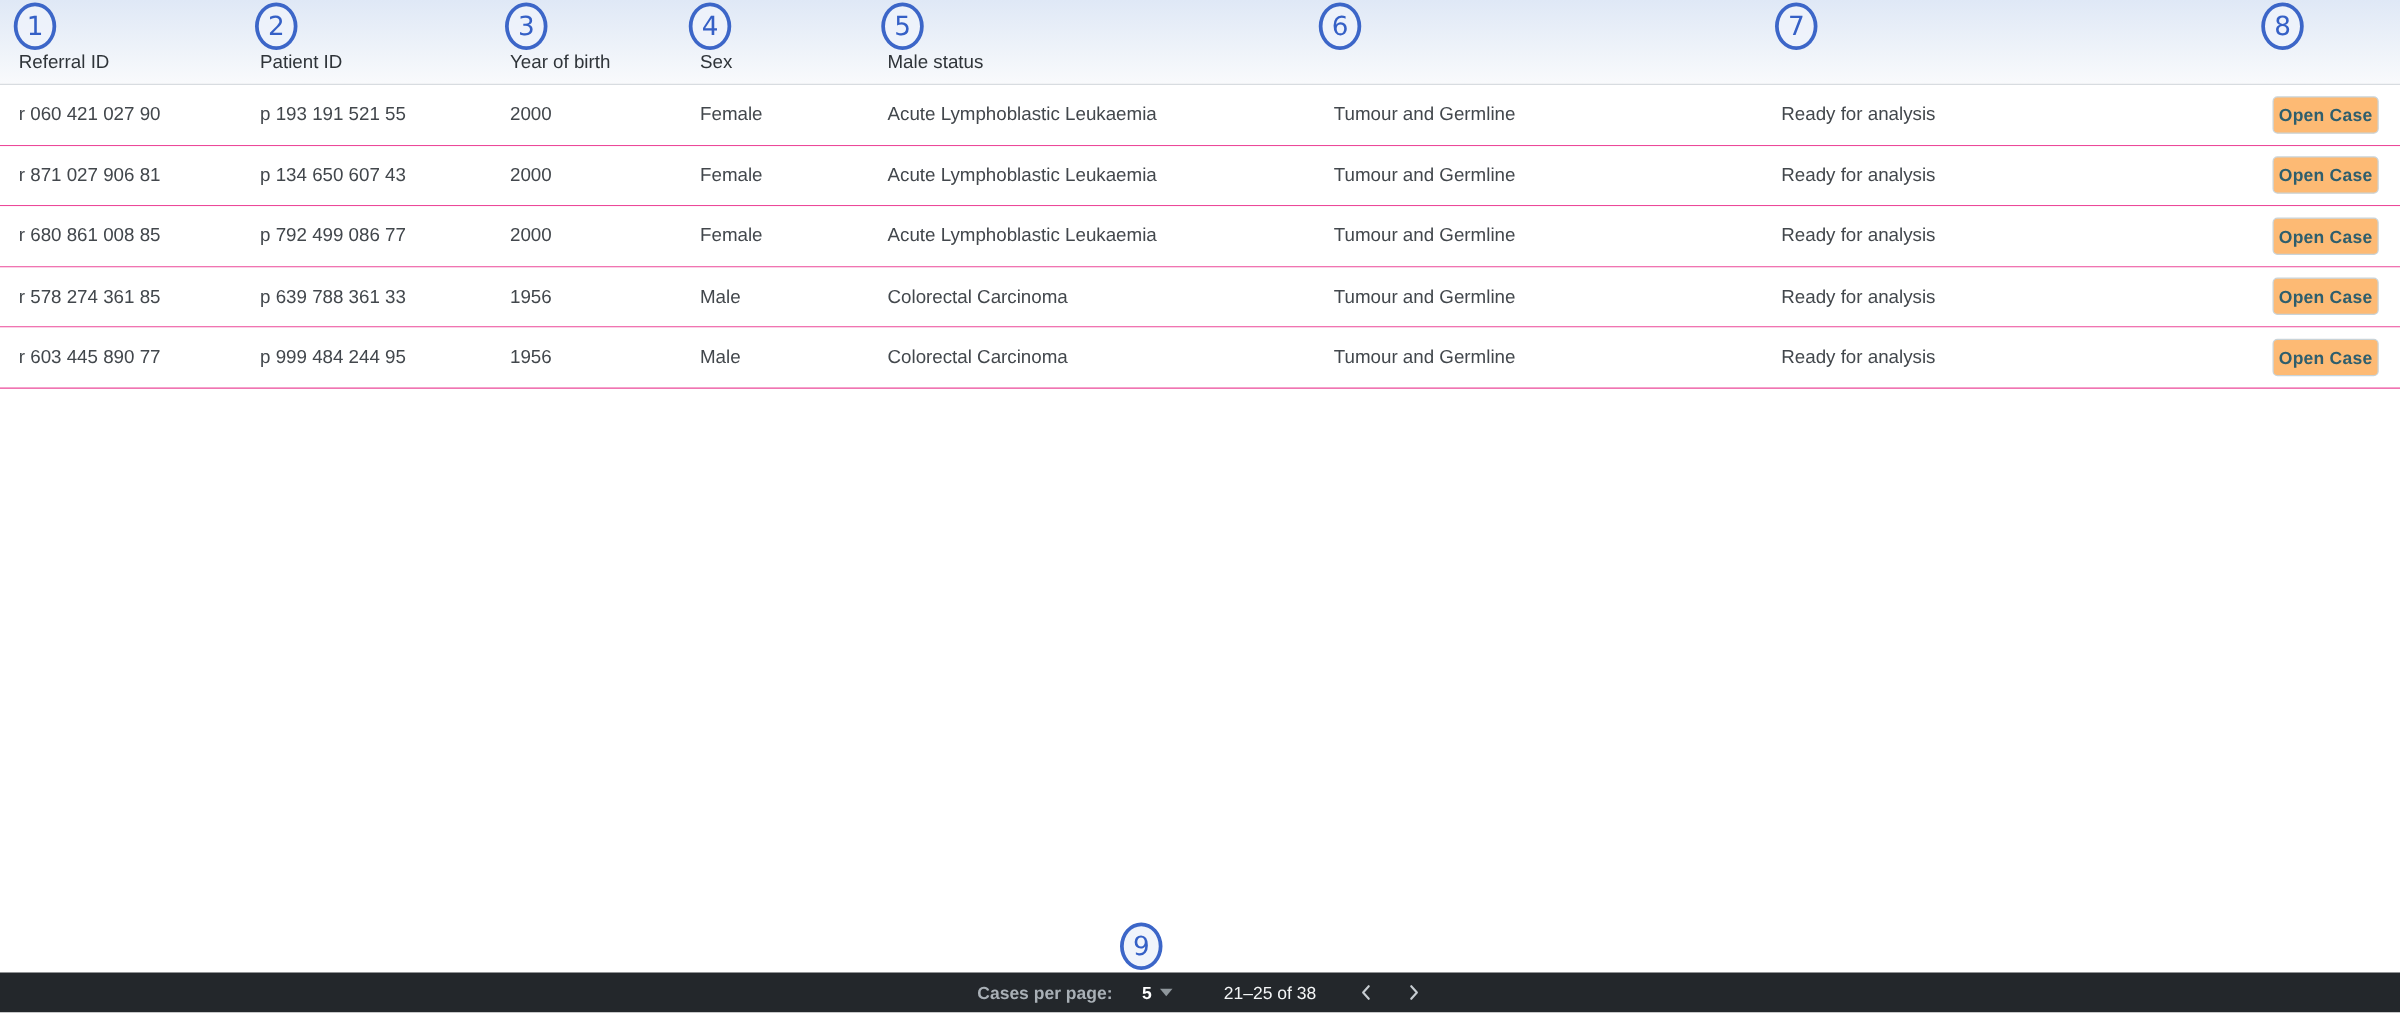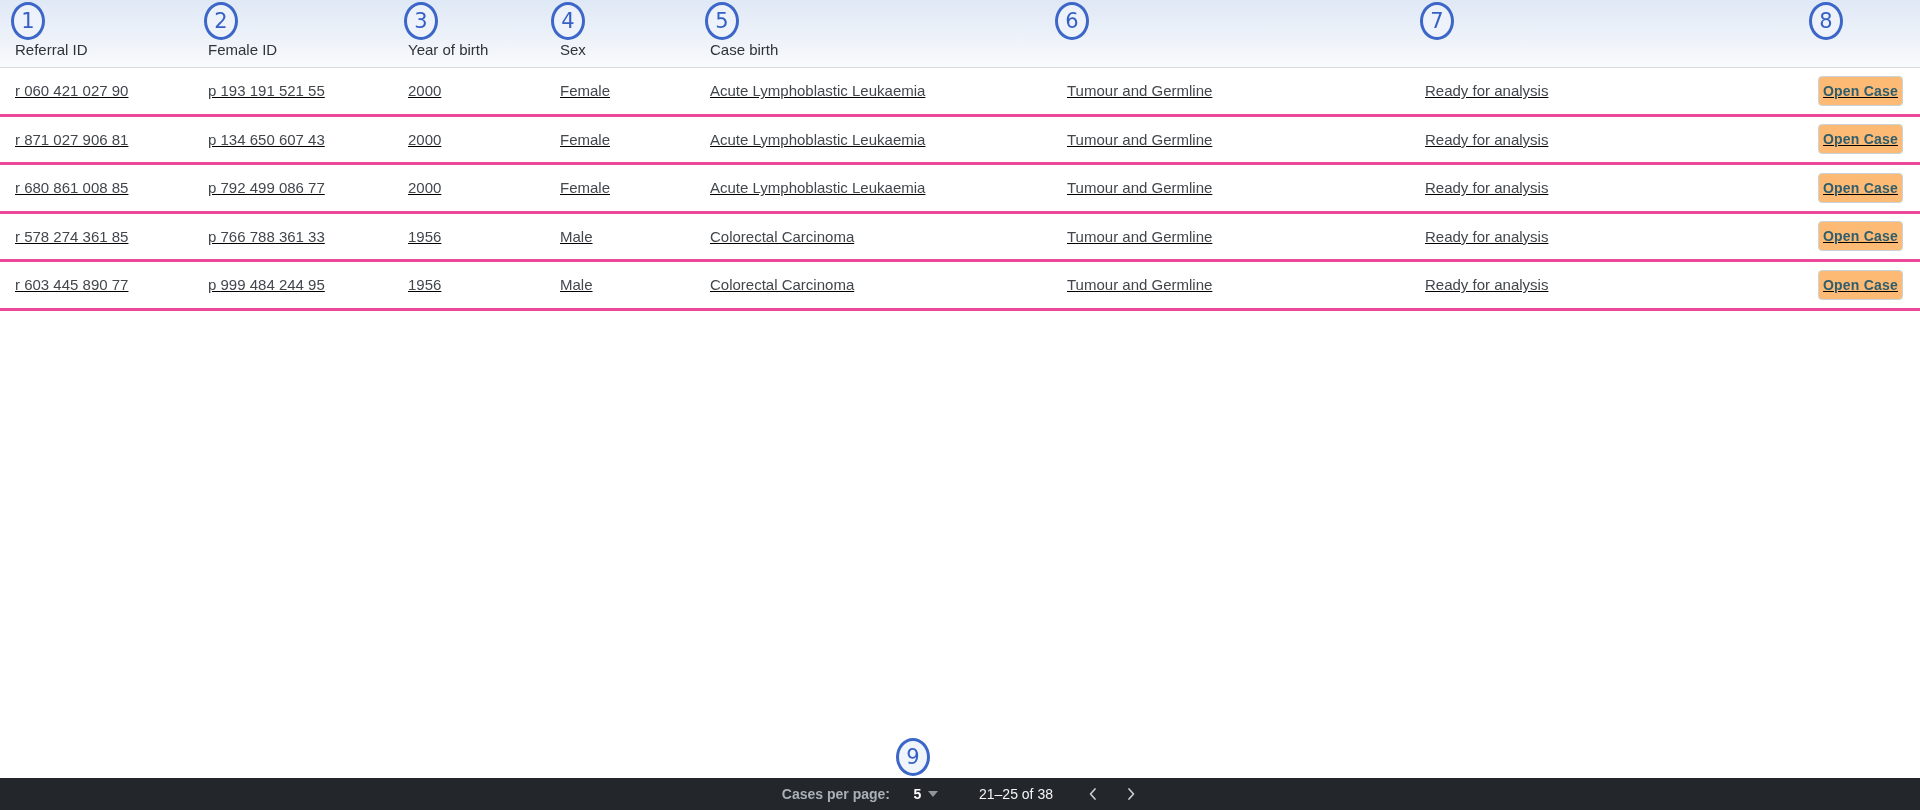--- a/index.html
+++ b/index.html
@@ -26,23 +26,22 @@
   }
   .table-header .hcell {
     padding-bottom: 9px;
     font-size: 15px;
     color: #2f3439;
   }
 
   .data-row {
     height: 48.5px;
     background: #ffffff;
-    border-bottom: 3px solid #ec4899;
+    border-bottom: 1px solid #ec4899;
     align-items: center;
-    text-decoration: underline;
   }
   .data-row .cell {
     font-size: 15px;
     color: #42474c;
     white-space: nowrap;
   }
   .cell-action { display: flex; align-items: center; }
 
   .open-case-btn {
     width: 85px; height: 30px;
@@ -120,24 +119,24 @@
   }
   .chev svg { display: block; }
   .chev-left { left: 1080px; }
   .chev-right { left: 1118px; }
 </style>
 </head>
 <body>
 
 <div class="grid-row table-header">
   <div class="hcell">Referral ID</div>
-  <div class="hcell">Female ID</div>
+  <div class="hcell">Patient ID</div>
   <div class="hcell">Year of birth</div>
   <div class="hcell">Sex</div>
-  <div class="hcell">Case birth</div>
+  <div class="hcell">Male status</div>
   <div class="hcell"></div>
 </div>
 
 <div class="grid-row data-row">
   <div class="cell">r 060 421 027 90</div>
   <div class="cell">p 193 191 521 55</div>
   <div class="cell">2000</div>
   <div class="cell">Female</div>
   <div class="cell">Acute Lymphoblastic Leukaemia</div>
   <div class="cell">Tumour and Germline</div>
@@ -168,21 +167,21 @@
   <div class="cell">Acute Lymphoblastic Leukaemia</div>
   <div class="cell">Tumour and Germline</div>
   <div class="cell">Ready for analysis</div>
   <div class="cell cell-action">
     <button class="open-case-btn">Open Case</button>
   </div>
 </div>
 
 <div class="grid-row data-row">
   <div class="cell">r 578 274 361 85</div>
-  <div class="cell">p 766 788 361 33</div>
+  <div class="cell">p 639 788 361 33</div>
   <div class="cell">1956</div>
   <div class="cell">Male</div>
   <div class="cell">Colorectal Carcinoma</div>
   <div class="cell">Tumour and Germline</div>
   <div class="cell">Ready for analysis</div>
   <div class="cell cell-action">
     <button class="open-case-btn">Open Case</button>
   </div>
 </div>
 

